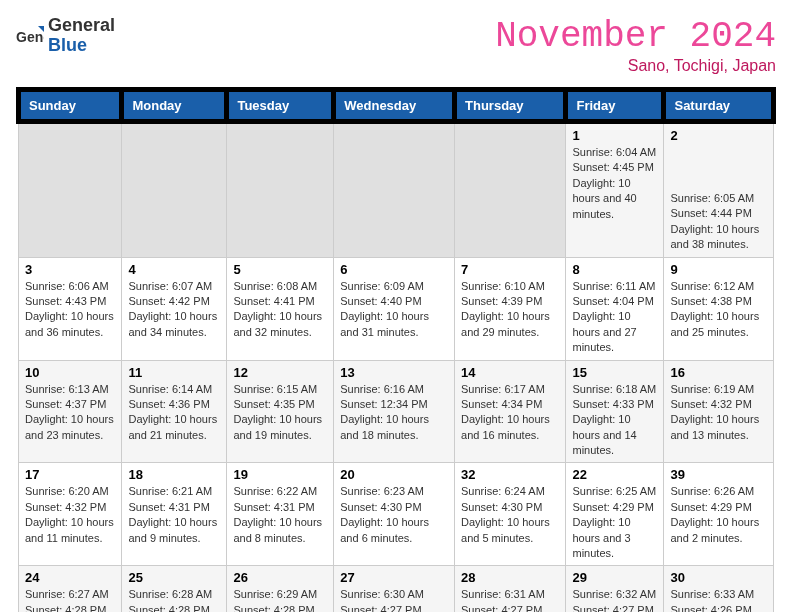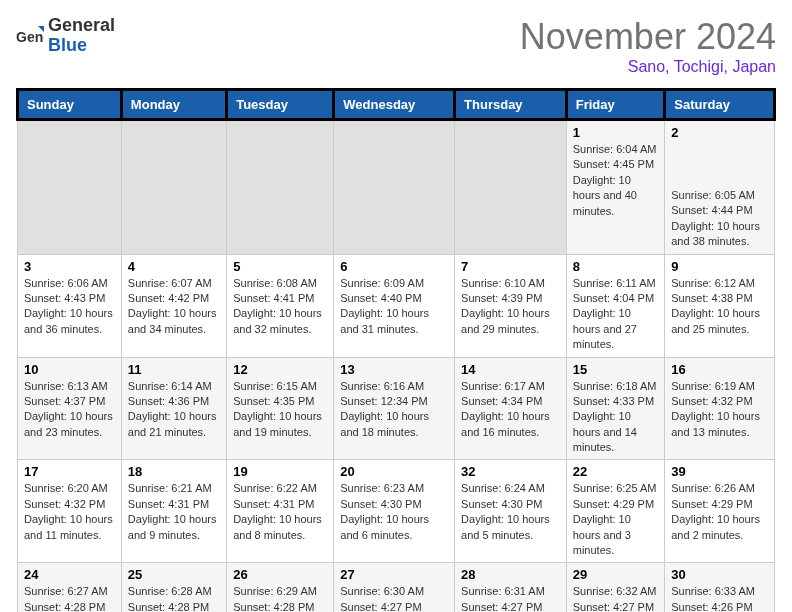--- a/index.html
+++ b/index.html
@@ -23,35 +23,35 @@
       font-weight: bold;
       color: #1a5faa;
       line-height: 1;
     }
     .logo-icon {
       width: 28px;
       height: 28px;
       margin-right: 4px;
     }
     .title-block { text-align: right; }
-    .month-title { font-size: 36px; color: #737373; font-weight: normal; }
-    .location { font-size: 16px; color: #6d28d9; }
+    .month-title { font-size: 36px; color: #ec4899; font-weight: normal; font-family: Liberation Mono, monospace; }
+    .location { font-size: 16px; color: #be185d; }
     table {
       width: 100%;
       border-collapse: collapse;
       font-size: 11px;
     }
     thead tr th {
       background: #1a5faa;
       color: #fff;
       text-align: left;
       padding: 6px 8px;
       font-size: 13px;
       font-weight: bold;
-      border: 3px solid #000000;
+      border: 5px solid #000000;
     }
     tbody tr td {
       border: 1px solid #ccc;
       vertical-align: top;
       padding: 4px 6px;
       min-height: 70px;
       height: 80px;
       background: #fff;
     }
     tbody tr:nth-child(odd) td {

